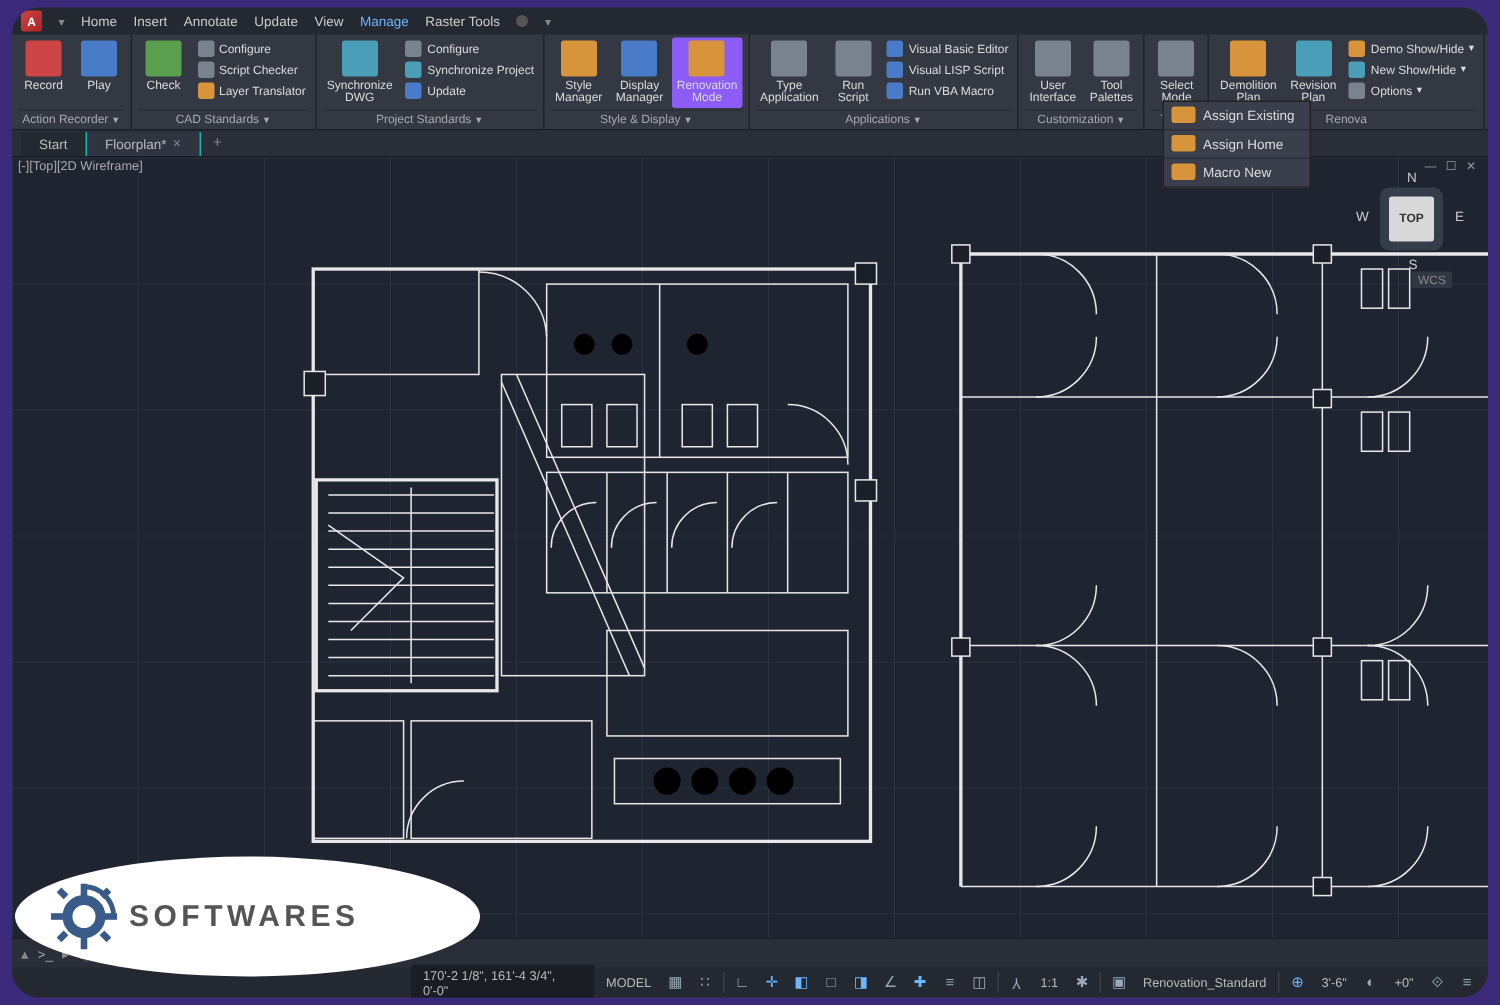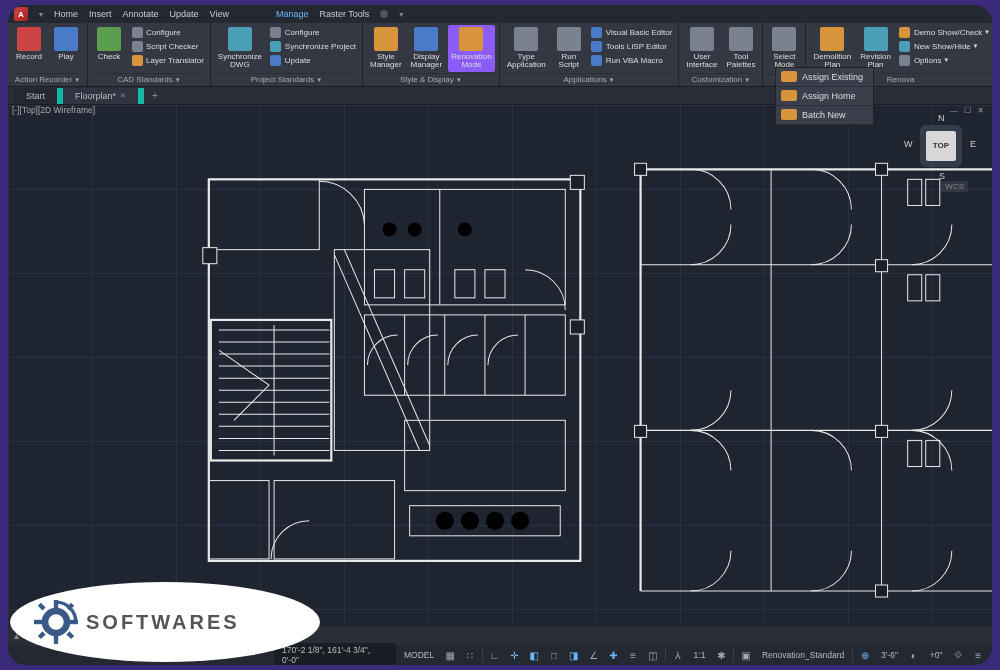--- a/index.html
+++ b/index.html
@@ -3,21 +3,21 @@
 <meta charset="utf-8">
 <style>
 * { margin: 0; padding: 0; box-sizing: border-box; font-family: "Segoe UI", Arial, sans-serif; }
 body { width: 1000px; height: 670px; background: #3b2a7a; overflow: hidden; position: relative; }
 .app { position: absolute; top: 5px; left: 8px; right: 8px; bottom: 5px; background: #2a2e39; border-radius: 18px; overflow: hidden; display: flex; flex-direction: column; }
 
 
 .menubar { height: 18px; background: #242830; display: flex; align-items: center; padding: 0 6px; font-size: 9px; color: #ccc; gap: 11px; }
 .menubar .app-icon { width: 14px; height: 14px; background: linear-gradient(135deg,#c44,#a22); border-radius: 2px; display: flex; align-items: center; justify-content: center; font-size: 8px; color: #fff; font-weight: bold; }
 .menubar span { cursor: default; }
-.menubar span.active { color: #6ab7ff; margin-left: 36px; }
+.menubar span.active { color: #6ab7ff; }
 .menubar .extras { width: 8px; height: 8px; border-radius: 50%; background: #555; }
 .menubar .arrow { font-size: 8px; color: #888; }
 
 
 .ribbon { background: #343842; display: flex; font-size: 8.5px; color: #ddd; border-bottom: 1px solid #1a1d24; }
 .panel { display: flex; flex-direction: column; border-right: 1px solid #1f232b; padding: 2px 4px 0 4px; }
 .panel-body { display: flex; align-items: flex-start; gap: 3px; flex: 1; }
 .panel-title { text-align: center; font-size: 8px; color: #aaa; padding: 1px 0 2px 0; border-top: 1px solid #2a2e38; margin-top: 1px; white-space: nowrap; }
 .panel-title .drop { font-size: 6px; margin-left: 2px; }
 
@@ -30,21 +30,21 @@
 .small-btn { display: flex; align-items: center; gap: 3px; padding: 1px 2px; height: 14px; font-size: 8px; white-space: nowrap; cursor: default; }
 .small-btn .sico { width: 12px; height: 12px; display: flex; align-items: center; justify-content: center; }
 
 
 .dropdown { position: absolute; top: 62px; right: 118px; background: #3a3f4b; border: 1px solid #222; z-index: 50; font-size: 9px; color: #ddd; margin-left: 16px; }
 .dropdown .item { display: flex; align-items: center; gap: 5px; padding: 3px 10px 3px 5px; border-bottom: 1px solid #2a2e38; }
 .dropdown .item .dico { width: 16px; height: 12px; }
 
 
 .doctabs { height: 18px; background: #2a2e39; display: flex; align-items: flex-end; font-size: 9px; color: #bbb; padding-left: 6px; gap: 0; border-bottom: 1px solid #1a1d24; }
-.doctab { padding: 3px 12px; background: #242830; border-right: 6px solid #14b8a6; display: flex; align-items: center; gap: 4px; }
+.doctab { padding: 3px 12px; background: #242830; border-right: 1px solid #14b8a6; display: flex; align-items: center; gap: 4px; }
 .doctab.active { background: #2f3440; }
 .doctab .tx { font-size: 7px; color: #888; }
 .addtab { padding: 3px 8px; color: #888; font-size: 10px; }
 
 
 .viewport { flex: 1; position: relative; background: #1f2530; overflow: hidden; }
 .vp-label { position: absolute; top: 0; left: 4px; font-size: 8.5px; color: #aaa; z-index: 5; }
 .wincontrols { position: absolute; top: 1px; right: 6px; font-size: 8px; color: #999; letter-spacing: 2px; z-index: 5; }
 .grid { position: absolute; inset: 0; background-image:
   linear-gradient(#2a3140 1px, transparent 1px),
@@ -76,21 +76,21 @@
 
 
 .status { height: 20px; background: #242830; display: flex; align-items: center; font-size: 8.5px; color: #bbb; padding: 0 6px; gap: 4px; }
 .status .coords { background: #1a1d24; padding: 2px 8px; border-radius: 2px; margin-left: 260px; }
 .status .sbtn { width: 16px; height: 16px; display: flex; align-items: center; justify-content: center; color: #9ab; font-size: 10px; }
 .status .sbtn.on { color: #6ab7ff; }
 .status .stext { padding: 0 4px; white-space: nowrap; text-align: right; }
 .status .sep { width: 1px; height: 14px; background: #3a3f4b; }
 
 
-.watermark { position: absolute; bottom: 8px; left: 10px; width: 310px; height: 80px; background: #fff; border-radius: 50%/50%; display: flex; align-items: center; padding-left: 24px; z-index: 60; gap: 8px; }
+.watermark { position: absolute; bottom: 19px; left: 10px; width: 310px; height: 80px; background: #fff; border-radius: 50%/50%; display: flex; align-items: center; padding-left: 24px; z-index: 60; gap: 8px; }
 .watermark .gear { width: 44px; height: 44px; }
 .watermark .txt { font-family: Georgia, serif; color: #555; line-height: 1; }
 .watermark .l1 { font-size: 20px; letter-spacing: 3px; font-weight: bold; }
 .watermark .l2 { font-size: 20px; letter-spacing: 4px; font-weight: bold; }
 
 
 .i-red { background: #c44; border-radius: 2px; }
 .i-blue { background: #4a7bc8; border-radius: 2px; }
 .i-green { background: #5a9e4e; border-radius: 2px; }
 .i-orange { background: #d8943a; border-radius: 2px; }
@@ -245,21 +245,21 @@
             <div class="small-btn">
               <div class="sico">
                 <div class="sm i-blue"></div>
               </div>
               <span>Visual Basic Editor</span>
             </div>
             <div class="small-btn">
               <div class="sico">
                 <div class="sm i-blue"></div>
               </div>
-              <span>Tools LISP Editor</span>
+              <span>Visual LISP Script</span>
             </div>
             <div class="small-btn">
               <div class="sico">
                 <div class="sm i-blue"></div>
               </div>
               <span>Run VBA Macro</span>
             </div>
           </div>
         </div>
         <div class="panel-title">Applications<span class="drop">▼</span></div>
@@ -309,21 +309,21 @@
               <div class="sq i-teal"></div>
             </div>
             <div class="lbl">Revision
 Plan</div>
           </div>
           <div class="small-col">
             <div class="small-btn">
               <div class="sico">
                 <div class="sm i-orange"></div>
               </div>
-              <span>Demo Show/Check</span>
+              <span>Demo Show/Hide</span>
               <span style="font-size: 7px;"> ▾</span>
             </div>
             <div class="small-btn">
               <div class="sico">
                 <div class="sm i-teal"></div>
               </div>
               <span>New Show/Hide</span>
               <span style="font-size: 7px;"> ▾</span>
             </div>
             <div class="small-btn">
@@ -350,21 +350,21 @@
       <div class="item">
         <div class="dico">
           <div class="sm i-orange" style="width:16px;height:11px"></div>
         </div>
         <span>Assign Home</span>
       </div>
       <div class="item">
         <div class="dico">
           <div class="sm i-orange" style="width:16px;height:11px"></div>
         </div>
-        <span>Batch New</span>
+        <span>Macro New</span>
       </div>
     </div>
 
   <div class="doctabs" id="doctabs">
       <div class="doctab">
         <span>Start</span>
       </div>
       <div class="doctab active">
         <span>Floorplan*</span>
         <span class="tx">✕</span>

